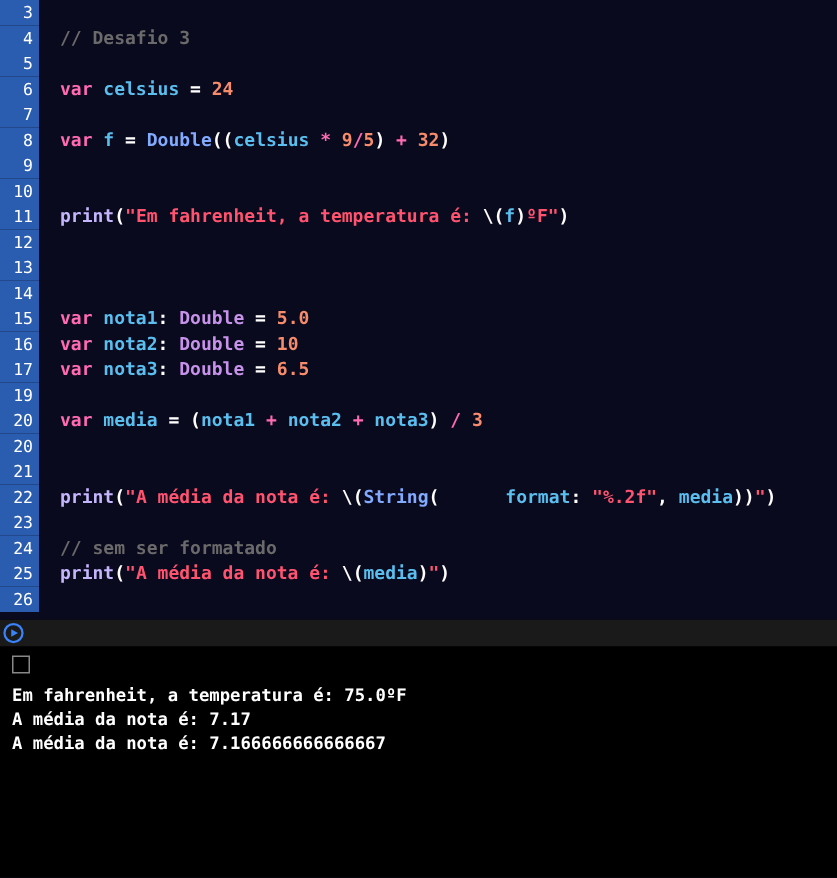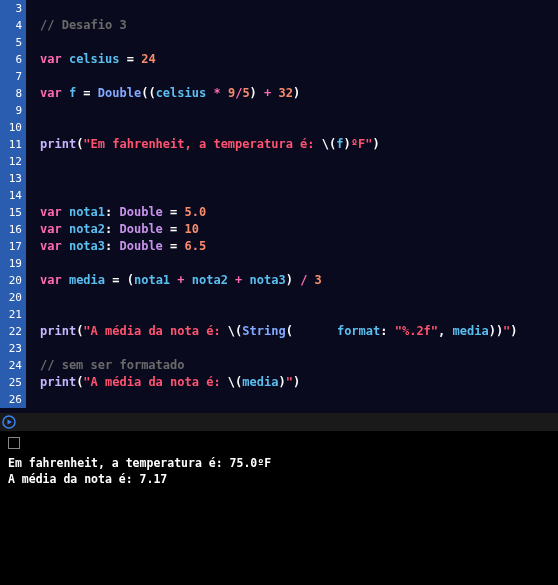--- a/index.html
+++ b/index.html
@@ -164,14 +164,15 @@
   </span>
 </div>
 
 <div class="console">
   <div class="console-header">
     <span class="stop-icon"></span>
   </div>
   <div id="console-out">
       <div class="console-line">Em fahrenheit, a temperatura é: 75.0ºF</div>
       <div class="console-line">A média da nota é: 7.17</div>
+      <div class="console-line">A média da nota é: 7.166666666666667</div>
     </div>
 </div>
 
 </body></html>

